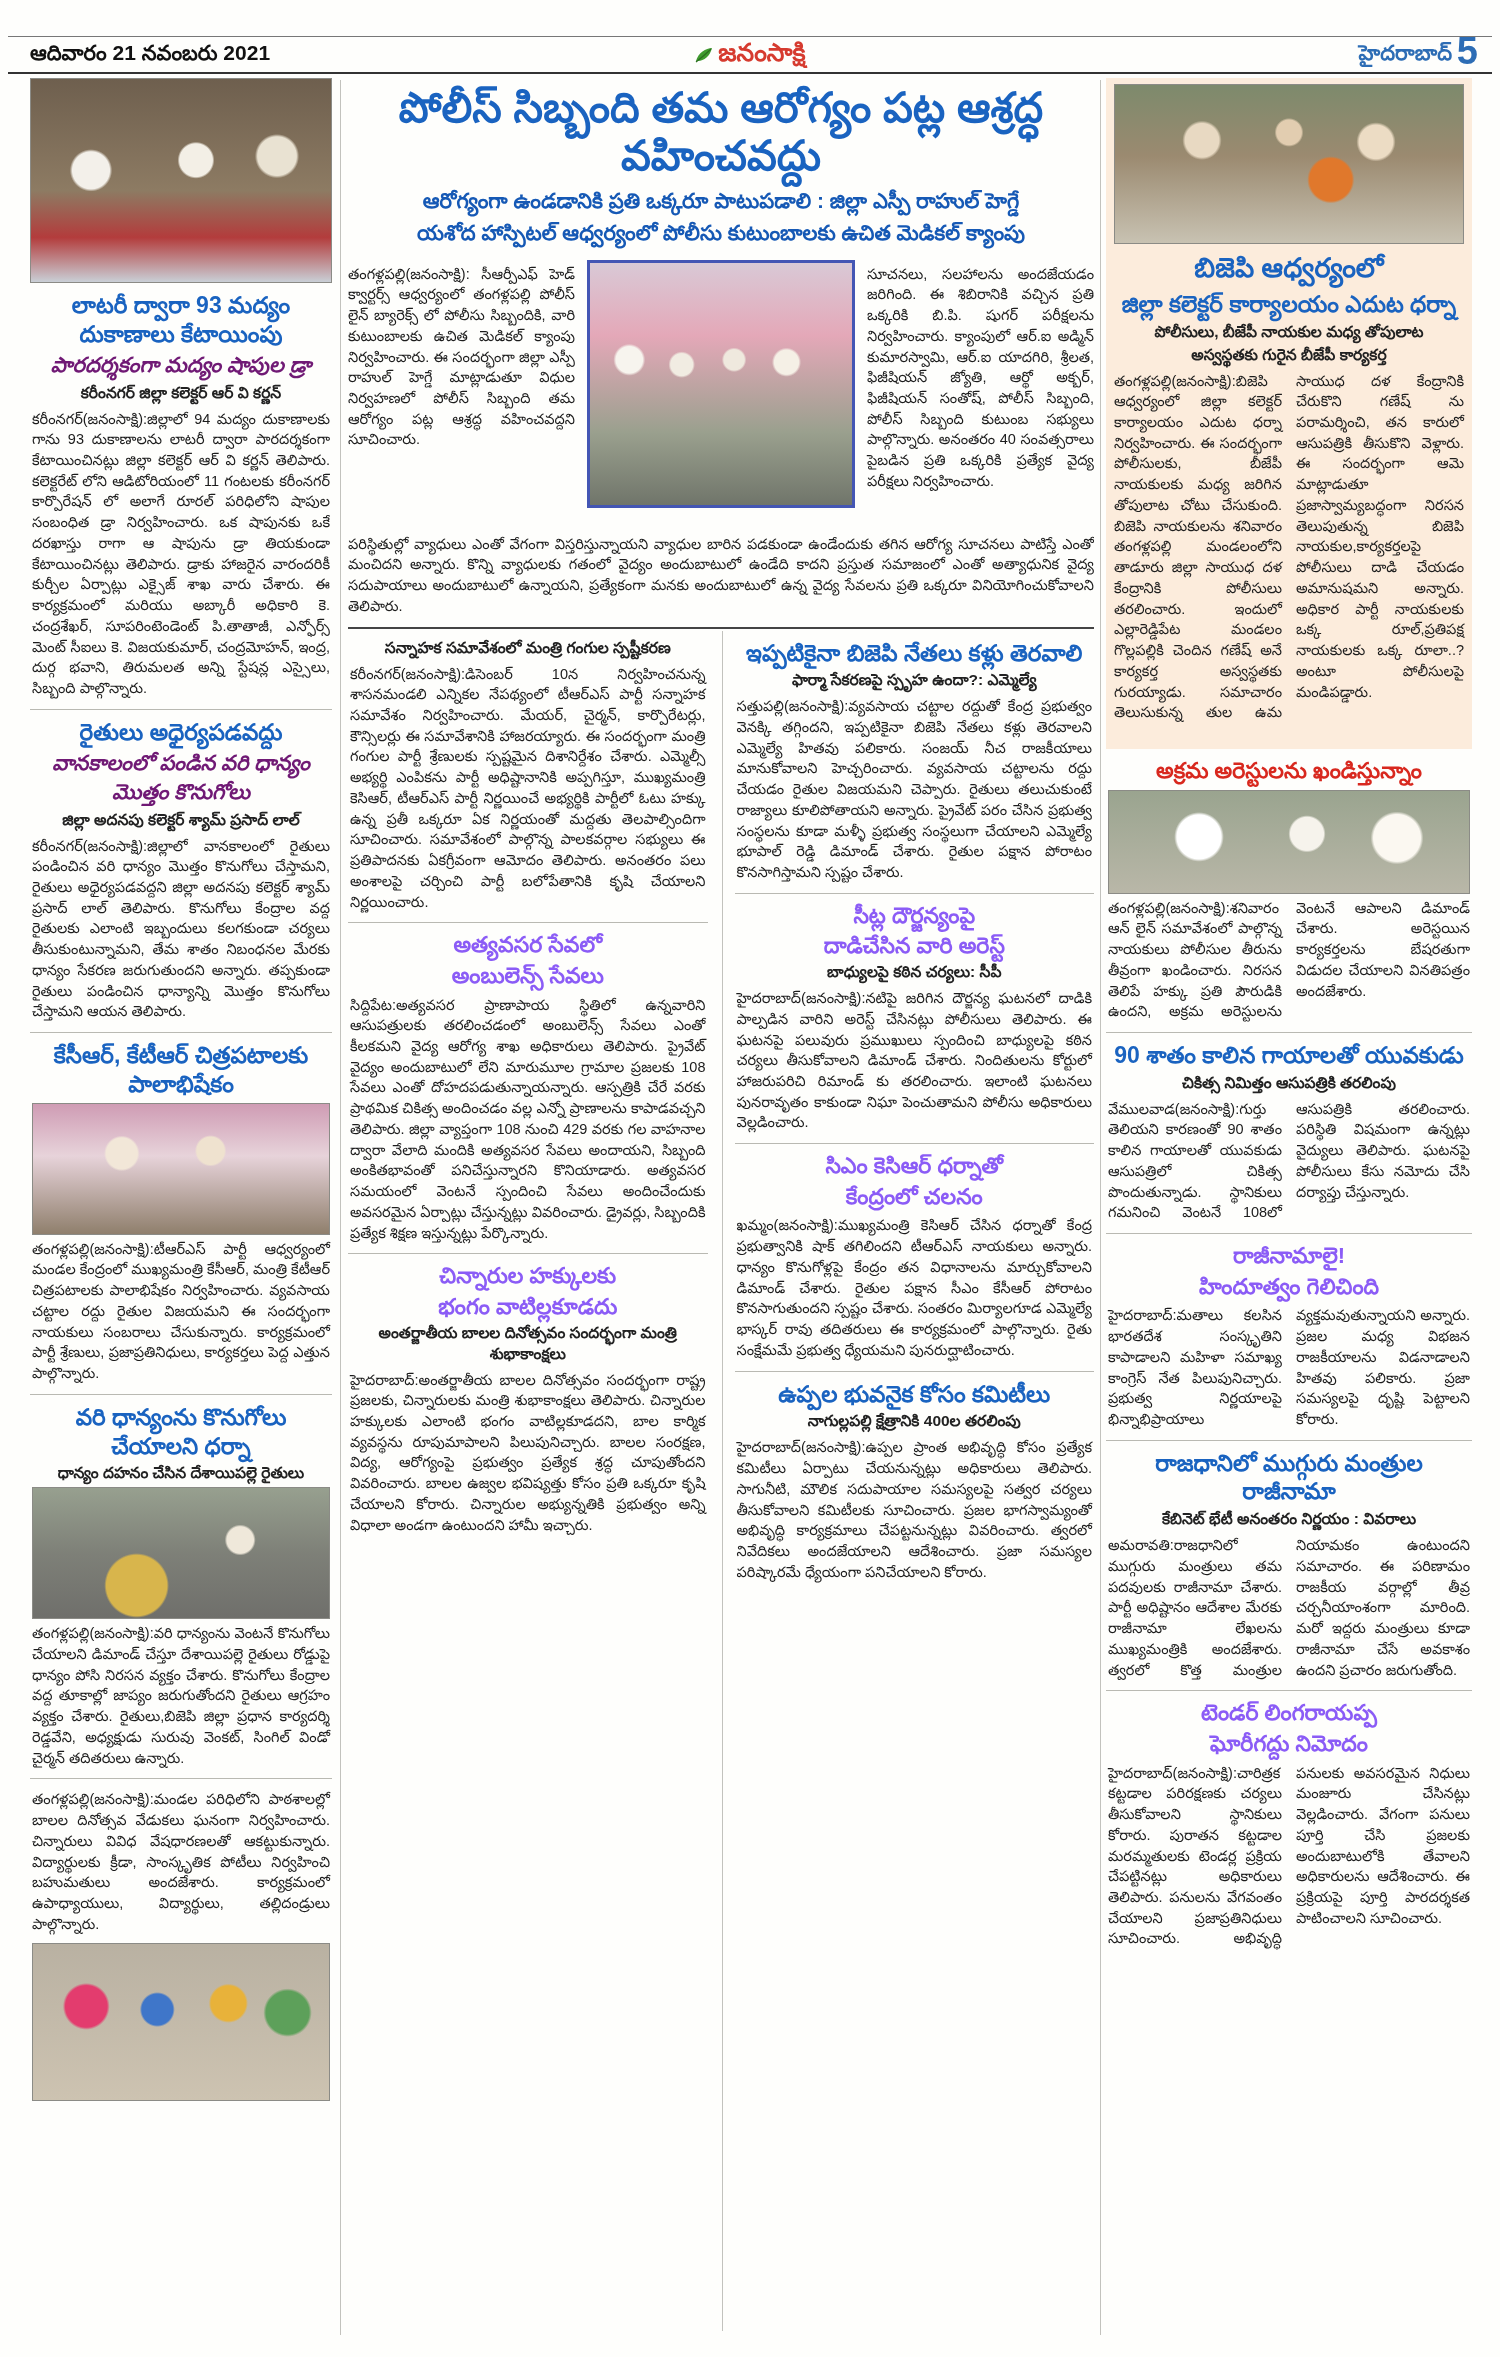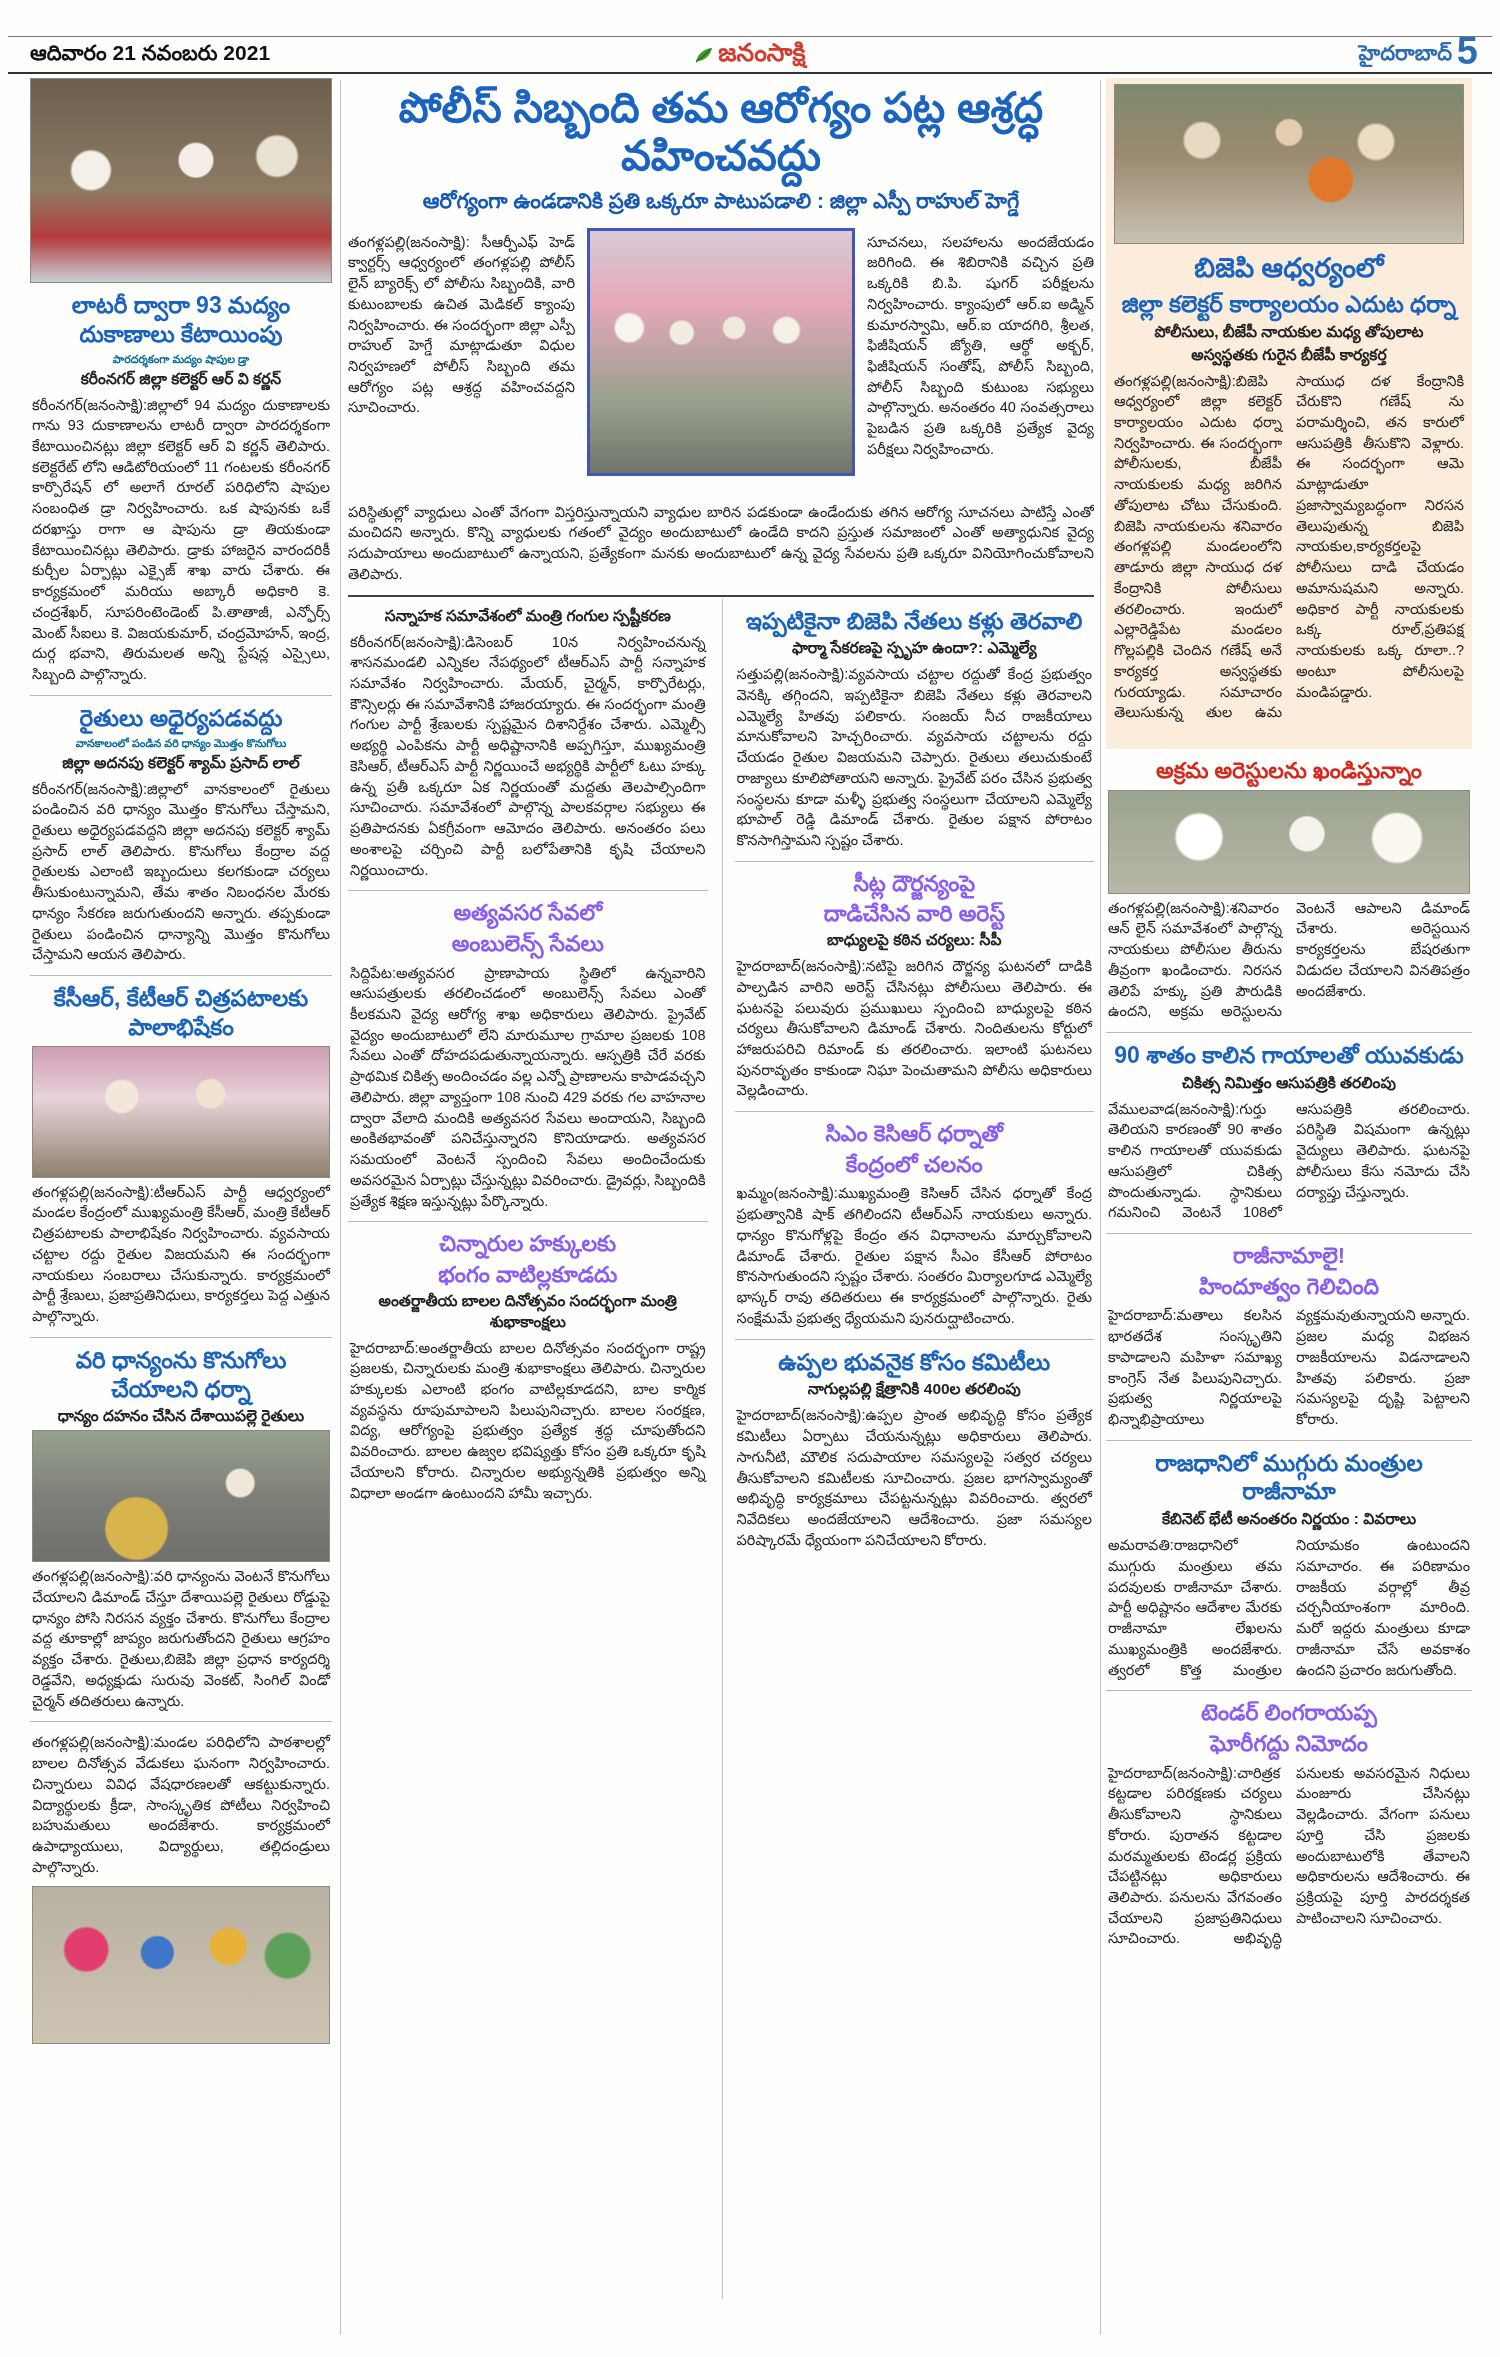--- a/index.html
+++ b/index.html
@@ -19,21 +19,21 @@
   #col1{left:30px;width:302px;}
   #centerc{left:348px;width:746px;}
   #col5{left:1106px;width:366px;}
   
   .art{padding:6px 2px 10px;overflow:hidden;}
   .art + .art{border-top:1px solid #b9b9b2;}
   .h-blue{color:#1a63c0;font-weight:bold;text-align:center;font-size:23px;line-height:1.25;margin:2px 0 4px;}
   .h-blue.big{font-size:27px;}
   .h-black{color:#8b5cf6;font-weight:bold;text-align:center;font-size:22px;line-height:1.3;margin:2px 0 2px;}
   .h-red{color:#d8281e;font-weight:bold;text-align:center;font-size:22px;line-height:1.3;margin:2px 0 4px;}
-  .sub-b{color:#0369a1;font-weight:bold;text-align:center;font-size:11px;margin:2px 0;}
+  .sub-b{color:#701a75;font-weight:bold;text-align:center;font-size:21px;margin:2px 0;font-style:italic;}
   .sub-k{color:#222;font-weight:bold;text-align:center;font-size:15.5px;margin:2px 0;}
   .body{font-size:14.5px;line-height:1.43;text-align:justify;margin-top:4px;}
   .body.two{column-count:2;column-gap:14px;}
   
   .mainhead{color:#1a63c0;font-weight:bold;text-align:center;font-size:42px;line-height:1.15;margin:6px 0 8px;}
   .mainsub{color:#1659b5;font-weight:bold;text-align:center;font-size:21px;margin:3px 0;}
   .mainrow{display:flex;gap:12px;margin-top:10px;height:268px;overflow:hidden;}
   .mainrow .body{flex:1;}
   .center-split{display:flex;gap:14px;margin-top:10px;border-top:2px solid #444;padding-top:2px;height:1700px;overflow:hidden;}
   .ccol{flex:1;overflow:hidden;}
@@ -130,20 +130,21 @@
     <div class="art">
       <div class="body">తంగళ్లపల్లి(జనంసాక్షి):మండల పరిధిలోని పాఠశాలల్లో బాలల దినోత్సవ వేడుకలు ఘనంగా నిర్వహించారు. చిన్నారులు వివిధ వేషధారణలతో ఆకట్టుకున్నారు. విద్యార్థులకు క్రీడా, సాంస్కృతిక పోటీలు నిర్వహించి బహుమతులు అందజేశారు. కార్యక్రమంలో ఉపాధ్యాయులు, విద్యార్థులు, తల్లిదండ్రులు పాల్గొన్నారు.</div>
       <div class="ph ph-kids" style="margin-top:8px"></div>
     </div>
   </div>
 
   <div id="centerc" class="col">
     <div>
       <div class="mainhead">పోలీస్ సిబ్బంది తమ ఆరోగ్యం పట్ల ఆశ్రద్ధ వహించవద్దు</div>
       <div class="mainsub">ఆరోగ్యంగా ఉండడానికి ప్రతి ఒక్కరూ పాటుపడాలి : జిల్లా ఎస్పీ రాహుల్ హెగ్డే</div>
+      <div class="mainsub">యశోద హాస్పిటల్ ఆధ్వర్యంలో పోలీసు కుటుంబాలకు ఉచిత మెడికల్ క్యాంపు</div>
       <div class="mainrow">
         <div class="body">తంగళ్లపల్లి(జనంసాక్షి): సీఆర్పీఎఫ్ హెడ్ క్వార్టర్స్ ఆధ్వర్యంలో తంగళ్లపల్లి పోలీస్ లైన్ బ్యారెక్స్ లో పోలీసు సిబ్బందికి, వారి కుటుంబాలకు ఉచిత మెడికల్ క్యాంపు నిర్వహించారు. ఈ సందర్భంగా జిల్లా ఎస్పీ రాహుల్ హెగ్డే మాట్లాడుతూ విధుల నిర్వహణలో పోలీస్ సిబ్బంది తమ ఆరోగ్యం పట్ల ఆశ్రద్ధ వహించవద్దని సూచించారు.</div>
         <div class="ph ph-camp" style="width:268px;flex:0 0 268px"></div>
         <div class="body">సూచనలు, సలహాలను అందజేయడం జరిగింది. ఈ శిబిరానికి వచ్చిన ప్రతి ఒక్కరికి బి.పి. షుగర్ పరీక్షలను నిర్వహించారు. క్యాంపులో ఆర్.ఐ అడ్మిన్ కుమారస్వామి, ఆర్.ఐ యాదగిరి, శ్రీలత, ఫిజీషియన్ జ్యోతి, ఆర్థో అక్బర్, ఫిజీషియన్ సంతోష్, పోలీస్ సిబ్బంది, పోలీస్ సిబ్బంది కుటుంబ సభ్యులు పాల్గొన్నారు. అనంతరం 40 సంవత్సరాలు పైబడిన ప్రతి ఒక్కరికి ప్రత్యేక వైద్య పరీక్షలు నిర్వహించారు.</div>
       </div>
       <div class="body" style="margin-top:6px">పరిస్థితుల్లో వ్యాధులు ఎంతో వేగంగా విస్తరిస్తున్నాయని వ్యాధుల బారిన పడకుండా ఉండేందుకు తగిన ఆరోగ్య సూచనలు పాటిస్తే ఎంతో మంచిదని అన్నారు. కొన్ని వ్యాధులకు గతంలో వైద్యం అందుబాటులో ఉండేది కాదని ప్రస్తుత సమాజంలో ఎంతో అత్యాధునిక వైద్య సదుపాయాలు అందుబాటులో ఉన్నాయని, ప్రత్యేకంగా మనకు అందుబాటులో ఉన్న వైద్య సేవలను ప్రతి ఒక్కరూ వినియోగించుకోవాలని తెలిపారు.</div>
     </div>
 
     <div class="center-split">
 

